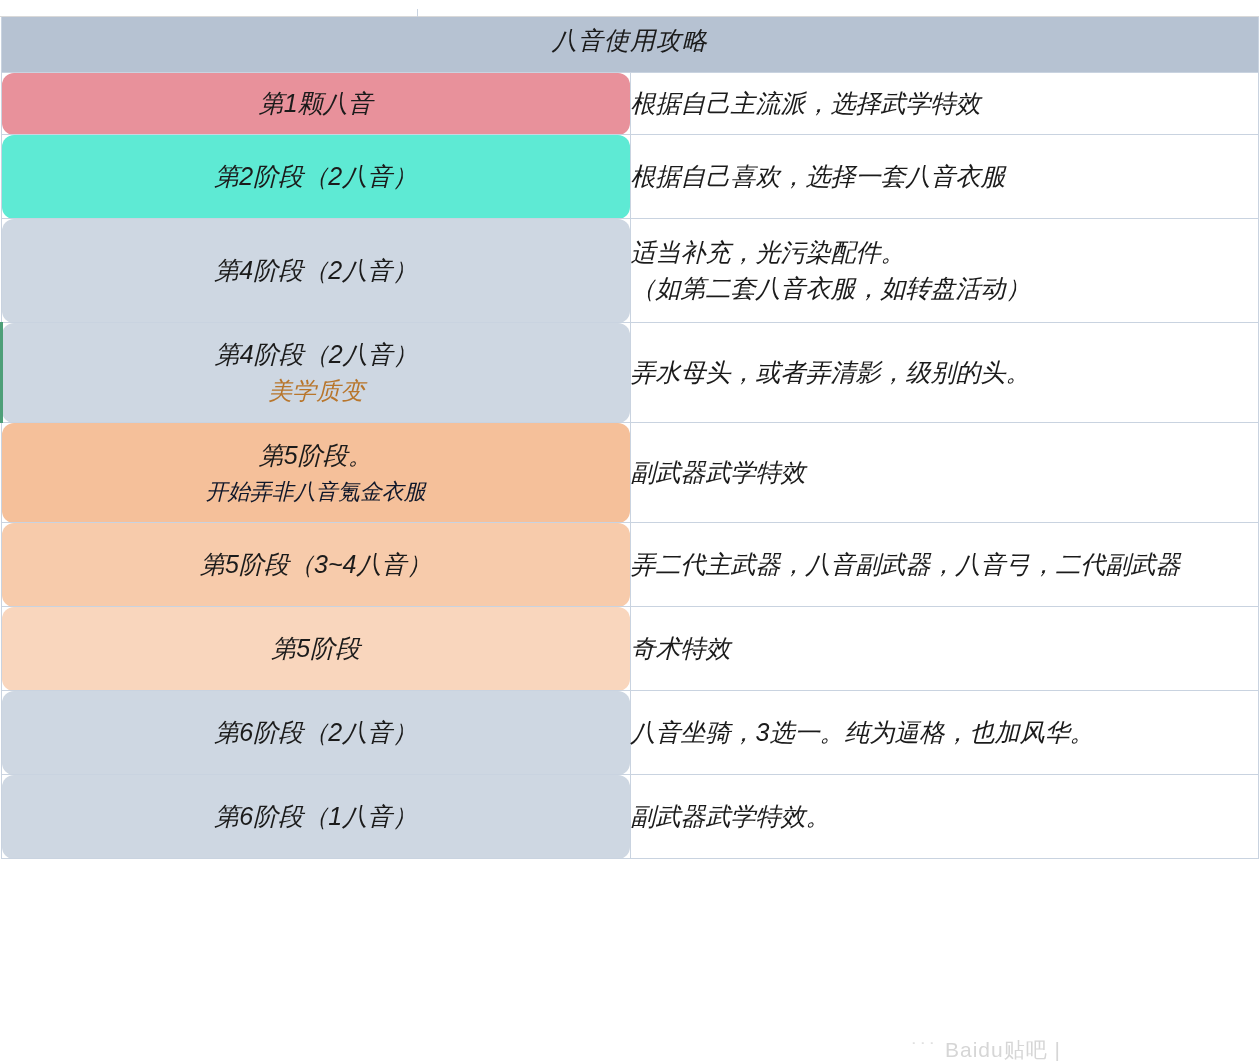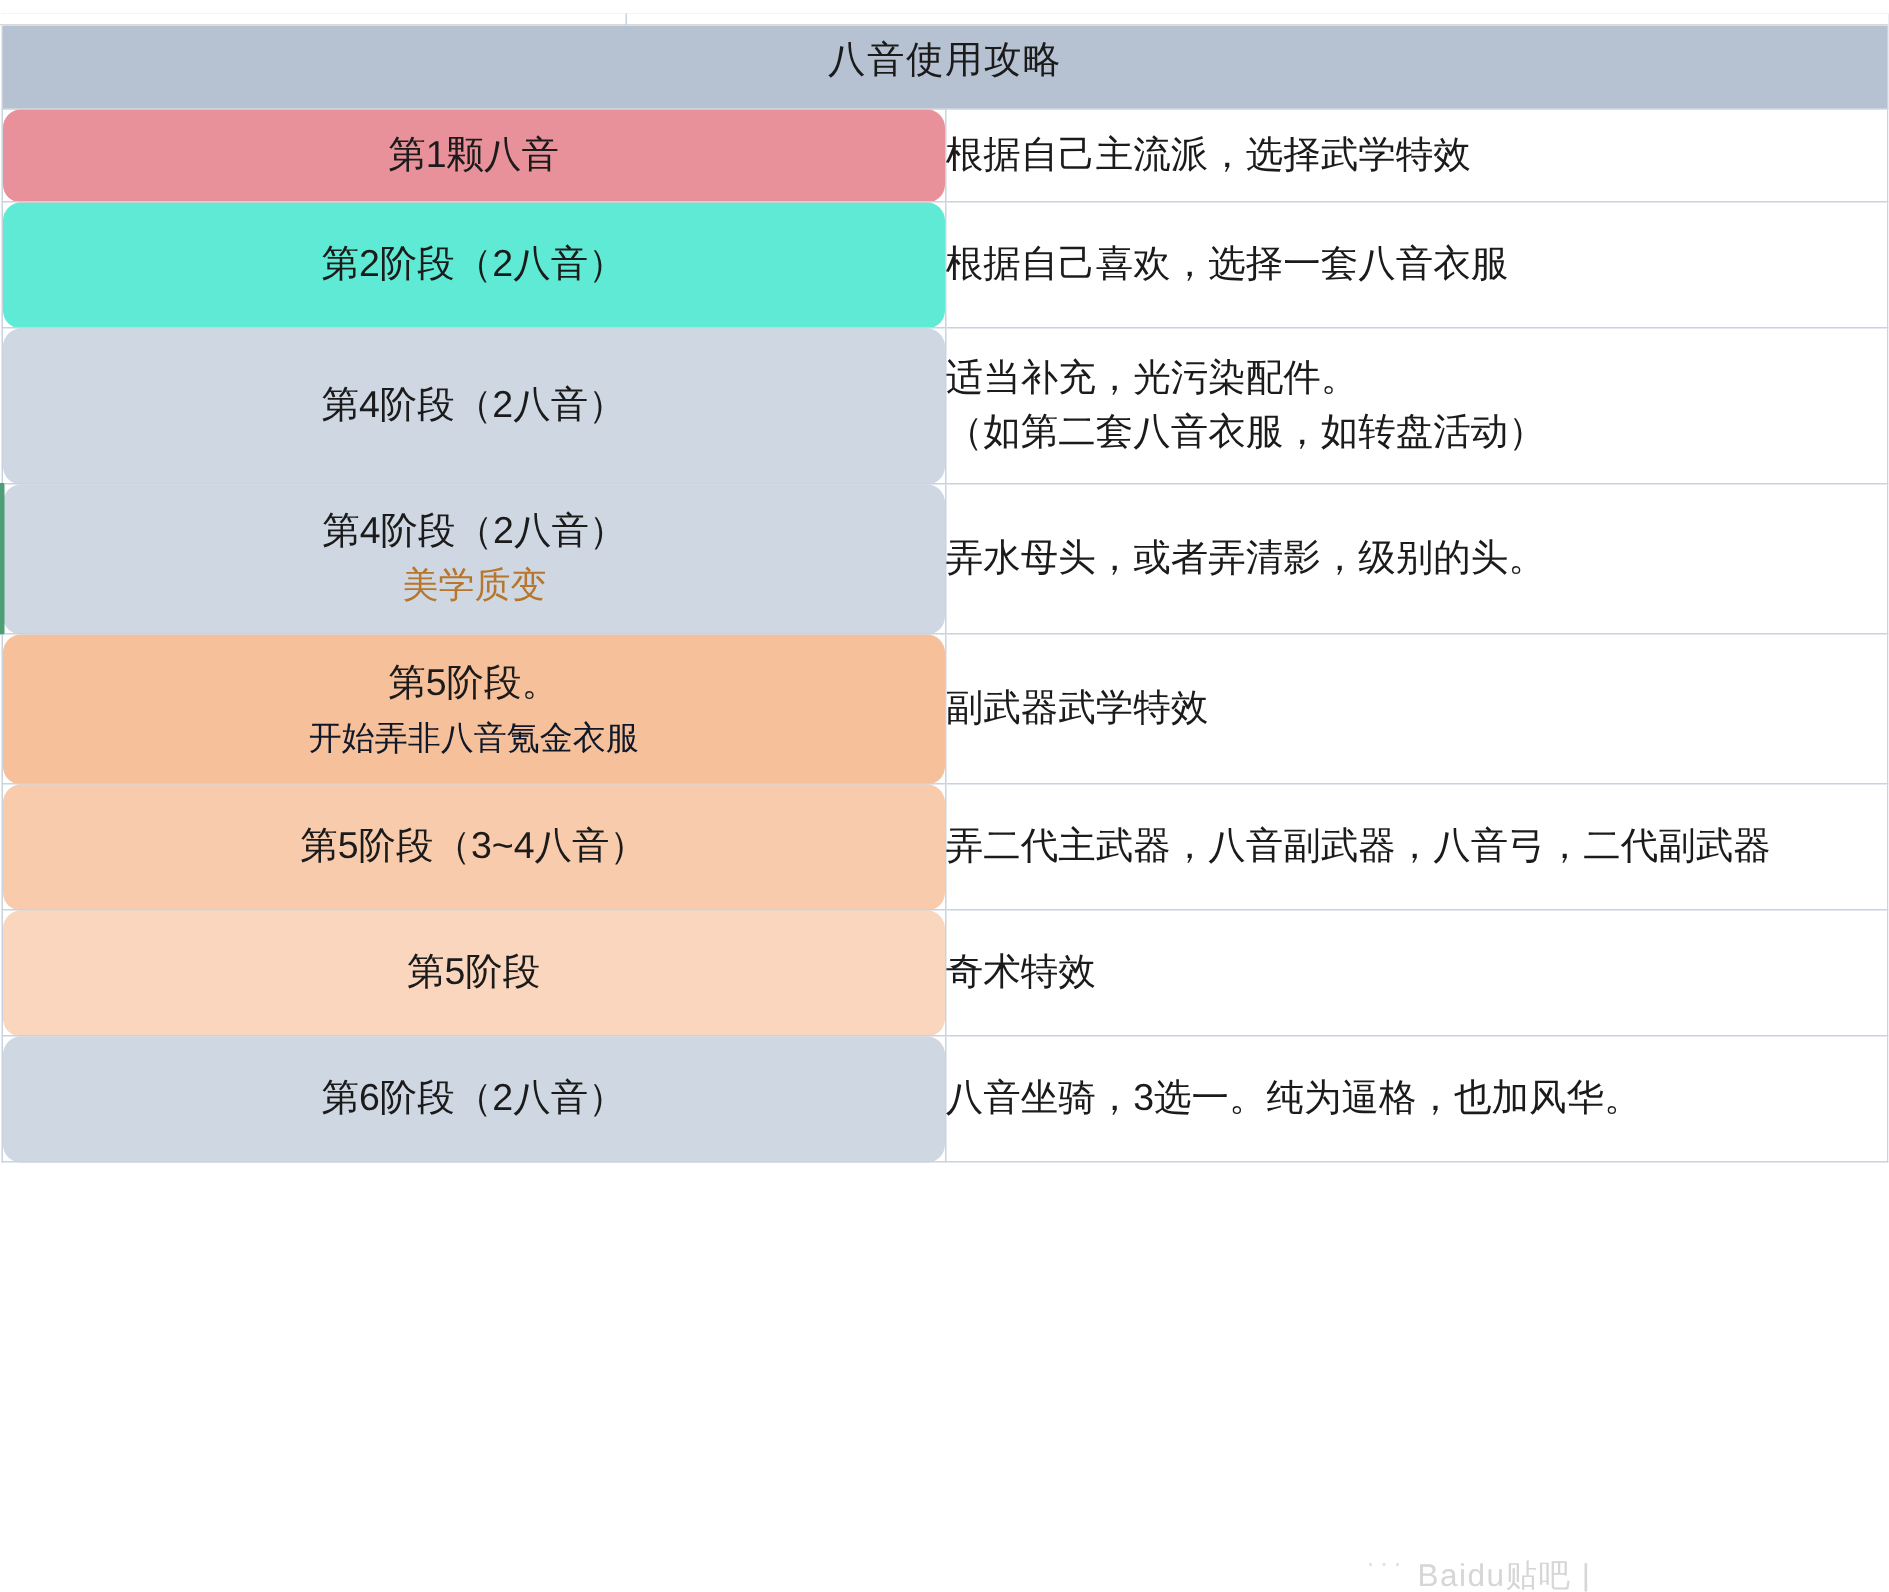--- a/index.html
+++ b/index.html
@@ -24,20 +24,21 @@
     table-layout: fixed;
     width: 1259px;
   }
   table.guide td {
     border: 1px solid #c9d3e0;
     padding: 0;
     vertical-align: middle;
     font-size: 25px;
     color: #1b1b1b;
     line-height: 1.42;
+    font-style: italic;
   }
   .title-cell {
     background: #b6c2d2;
     text-align: center;
     height: 62px;
     font-size: 28px;
     letter-spacing: 1px;
     color: #101010;
   }
   .label-cell {
@@ -201,20 +202,28 @@
 
       <tr>
         <td class="label-cell c-blue h6">
           <span>第6阶段（2八音）</span>
         </td>
         <td class="desc-cell h6">
           <span class="line">八音坐骑，3选一。纯为逼格，也加风华。</span>
         </td>
       </tr>
 
+      <tr>
+        <td class="label-cell c-blue h6">
+          <span>第6阶段（1八音）</span>
+        </td>
+        <td class="desc-cell h6">
+          <span class="line">副武器武学特效。</span>
+        </td>
+      </tr>
     </tbody>
   </table>
 
   <div class="watermark">
     <span class="mark-dots">˙˙˙</span>
     <span>Baidu贴吧 |</span>
   </div>
 
 </div>
 

